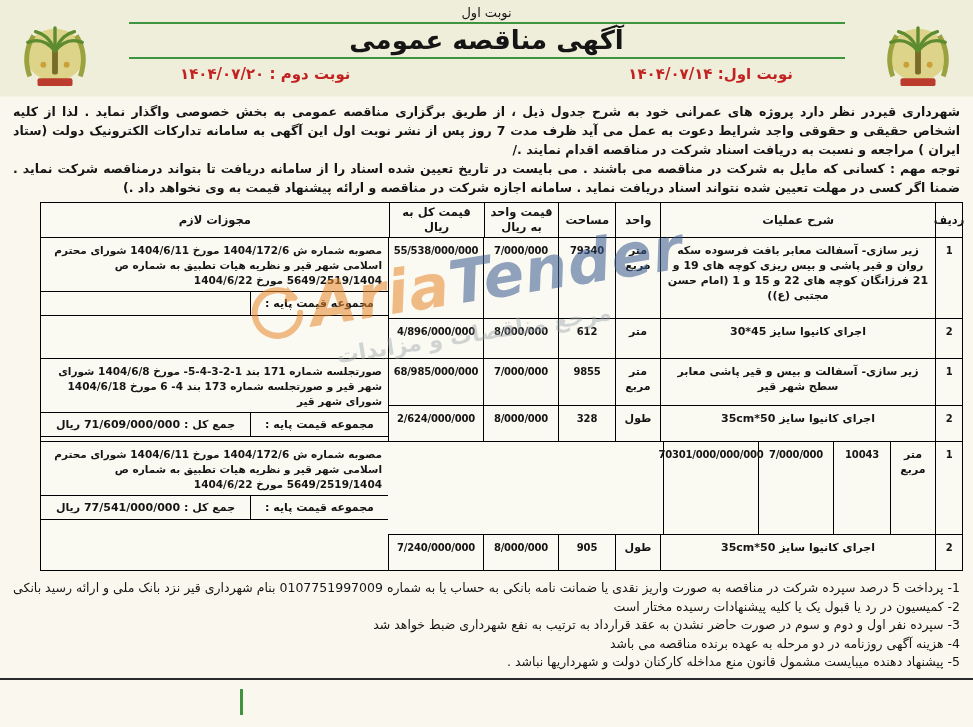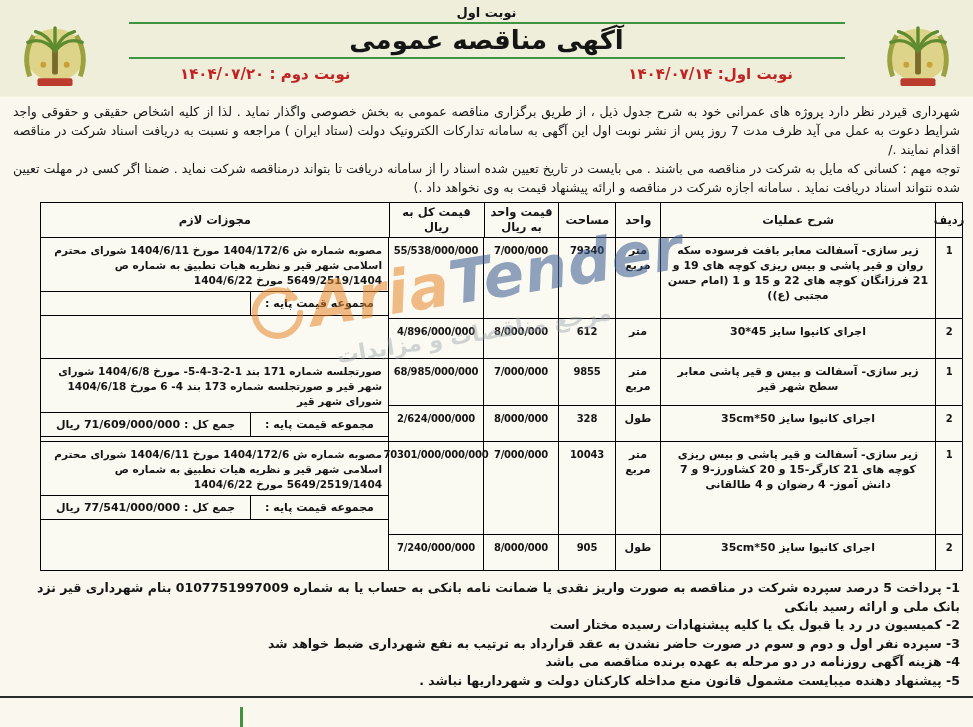--- a/index.html
+++ b/index.html
@@ -8,31 +8,31 @@
     font-family:"DejaVu Sans","Liberation Sans",sans-serif;
     color:#151515;
     background:#f6f4e6;
     overflow:hidden;
   }
   .page{position:relative;width:973px;height:727px;direction:rtl;
     background:linear-gradient(#efeeda 0,#efeeda 96px,#faf8ee 97px,#faf8ee 100%);}
 
   
   .head{position:relative;height:96px}
-  .turn-top{text-align:center;font-size:13px;font-weight:700;padding-top:5px}
+  .turn-top{text-align:center;font-size:13px;font-weight:400;padding-top:5px}
   .rule{width:716px;margin:2px auto 0;border-top:2px solid #3f9440;height:0}
   .title{text-align:center;font-size:26px;font-weight:900;margin-top:1px;letter-spacing:-.5px}
   .dates{display:flex;justify-content:space-between;padding:0 180px;margin-top:6px;
     color:#c32222;font-weight:800;font-size:15px}
   .emblem{position:absolute;top:22px;width:82px;height:68px}
   .emblem.right{right:14px}
   .emblem.left{left:14px}
 
   
-  .intro-wrap{padding:6px 13px 0;font-size:12.5px;font-weight:400;line-height:19px;text-align:justify}
+  .intro-wrap{padding:6px 13px 0;font-size:12.5px;font-weight:700;line-height:19px;text-align:justify}
 
   
   .ttable{margin:5px 10px 0 40px;border:1.5px solid #000;font-weight:700;background:rgba(255,255,255,.25)}
   .trow{display:flex}
   .thead{border-bottom:1px solid #000}
   .thead .cell{min-height:27px;align-items:center;font-size:11.5px;padding:2px}
   .cell{border-left:1px solid #000;display:flex;justify-content:center;align-items:flex-start;
     text-align:center;padding:5px 3px 2px;line-height:15px}
   .noL{border-left:none}
   .c-no{width:27px}
@@ -55,21 +55,21 @@
   .permitcol{width:348px;display:flex;flex-direction:column}
   .permit-text{padding:5px 6px 3px;font-size:10.5px;line-height:15px}
   .baserow{display:flex;border-top:1px solid #000;border-bottom:1px solid #000;min-height:25px}
   .bcell{display:flex;align-items:center;justify-content:center;font-size:11px;padding:2px}
   .b1{width:138px;border-left:1px solid #000}
   .b2{flex:1}
   .pspacer{flex:1}
 
   
   .notes{padding:8px 13px 0}
-  .note{font-size:12.5px;font-weight:700;line-height:18.5px;text-align:right}
+  .note{font-size:12.5px;font-weight:400;line-height:18.5px;text-align:right}
 
   
   .sep{margin-top:6px;border-top:2px solid #2b2b2b}
   .botbar{position:relative;height:48px}
   .accent{position:absolute;left:240px;top:9px;width:3px;height:26px;background:#3f9440}
 
   
   .wm{position:absolute;top:246px;left:148px;width:640px;transform:rotate(-9deg);
     opacity:.55;pointer-events:none;z-index:5}
   .wm-row{display:flex;align-items:center;justify-content:center;gap:6px;direction:ltr}
@@ -199,21 +199,20 @@
           <div class="bcell b2">جمع کل : 71/609/000/000 ریال</div>
         </div>
         <div class="pspacer"></div>
       </div>
     </div>
 
     <div class="tgroup">
       <div class="main">
         <div class="mrow h92">
           <div class="cell c-no num">1</div>
-          <div class="cell c-desc fa">زیر سازی- آسفالت و قیر پاشی و بیس ریزی کوچه های 21 کارگر-15 و 20 کشاورز-9 و 7 دانش آموز- 4 رضوان و 4 طالقانی</div>
           <div class="cell c-unit fa">متر مربع</div>
           <div class="cell c-area num">10043</div>
           <div class="cell c-uprice num">7/000/000</div>
           <div class="cell c-tprice num tiny">70301/000/000/000</div>
         </div>
         <div class="mrow h36">
           <div class="cell c-no num">2</div>
           <div class="cell c-desc fa">اجرای کانیوا سایز 50*35cm</div>
           <div class="cell c-unit fa">طول</div>
           <div class="cell c-area num">905</div>

